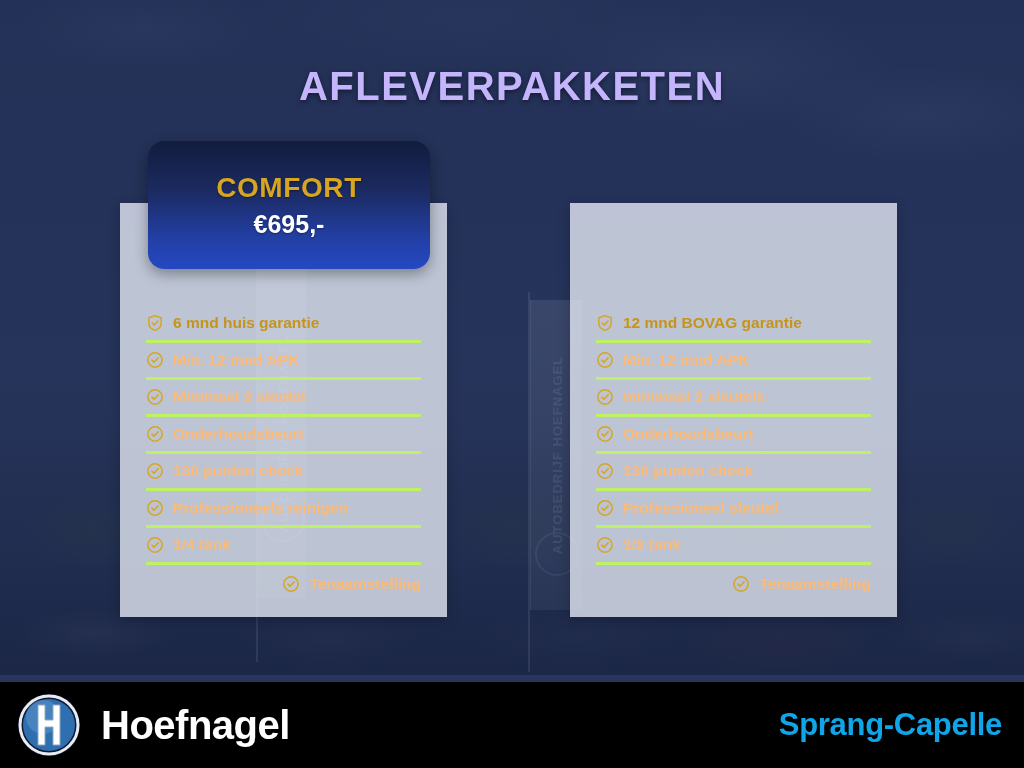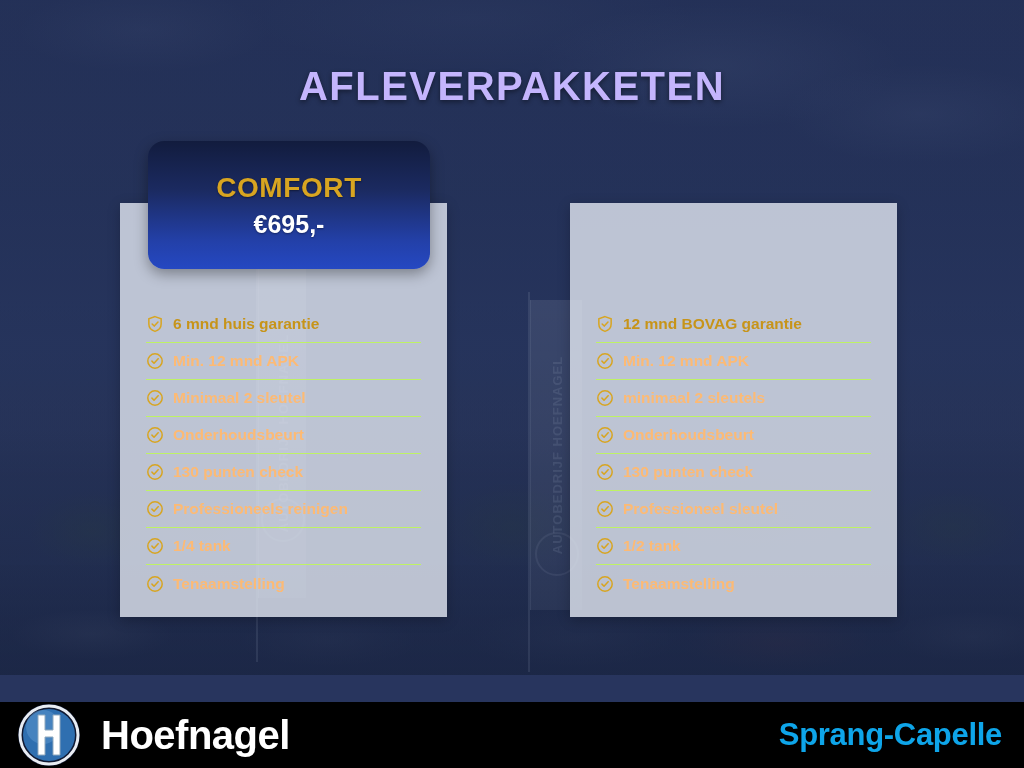--- a/index.html
+++ b/index.html
@@ -169,42 +169,42 @@
     left: 0; right: 0;
     top: 103px;
     padding: 0 26px;
   }
   .feature-row {
     position: relative;
     height: 37px;
     display: flex;
     align-items: center;
     gap: 9px;
-    border-bottom: 1px solid #bef264;
-  }
-  .feature-row:last-child { border-bottom: none; }
+    border-bottom: 3px solid #bef264;
+  }
+  .feature-row:last-child { border-bottom: none; justify-content: flex-end; }
 
   .feat-icon {
     flex: 0 0 auto;
     width: 18px; height: 18px;
     display: block;
   }
   .feat-label {
     font-size: 15.5px;
     font-weight: bold;
     color: #fdba74;
     white-space: nowrap;
   }
   .feature-row.highlight .feat-label { color: #c79419; }
 
   
   .footer {
     position: absolute;
     left: 0; right: 0; bottom: 0;
-    height: 66px;
+    height: 86px;
     background: #000000;
     display: flex;
     align-items: center;
   }
   .brand-block {
     display: flex;
     align-items: center;
     gap: 20px;
     margin-left: 17px;
   }

